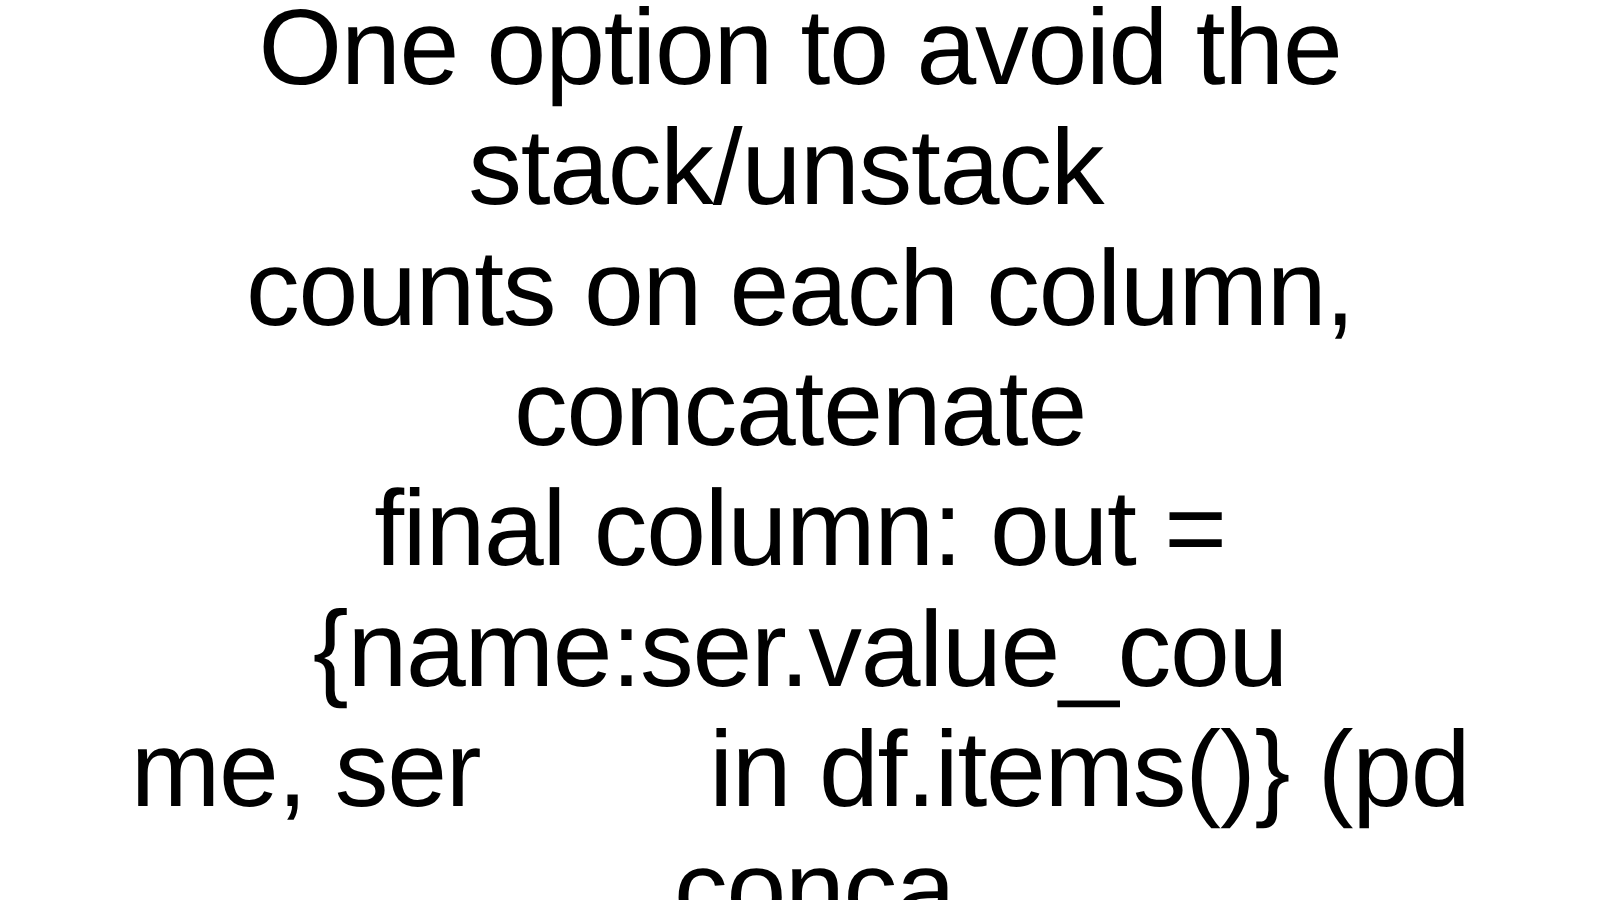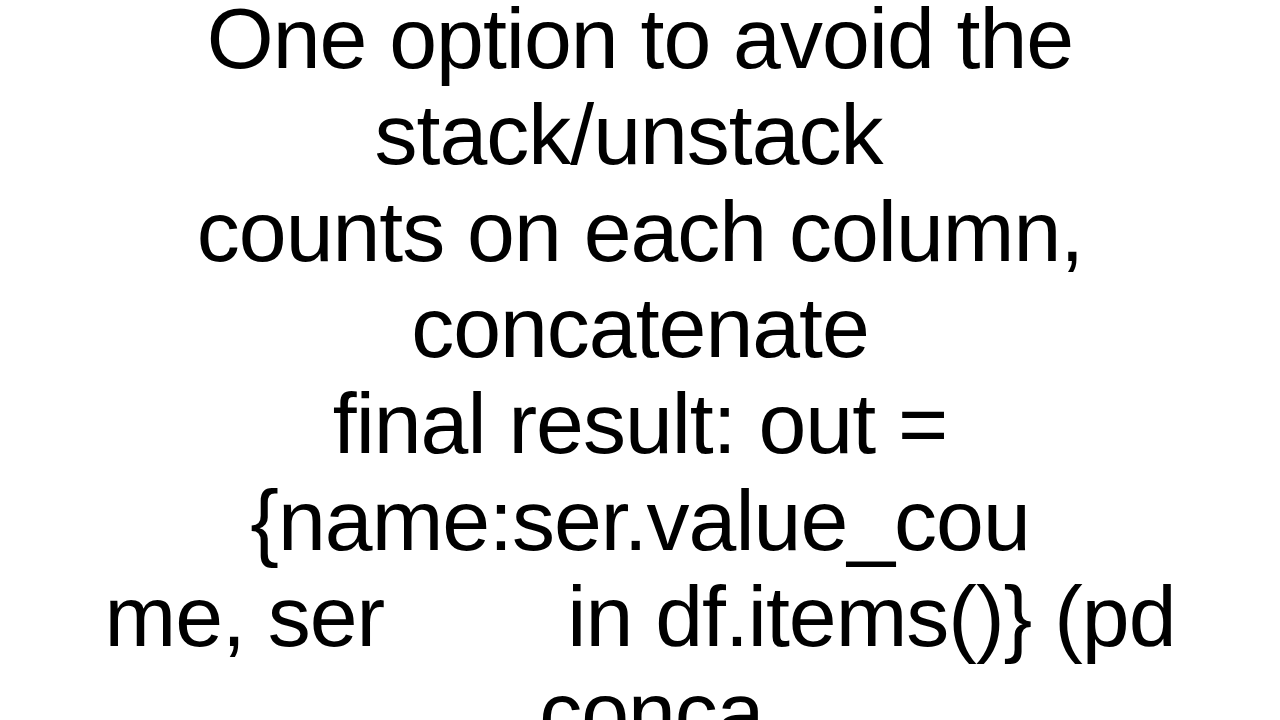--- a/index.html
+++ b/index.html
@@ -22,18 +22,18 @@
     letter-spacing: -1px;
     text-align: center;
     white-space: pre-wrap;
   }
 </style>
 </head>
 <body>
 
 <div class="text-block"><span>One option to avoid the stack/unstack </span>
 <span>counts on each column, concatenate</span>
-<span>final result: out = {name:ser.value_cou</span>
+<span>final column: out = {name:ser.value_cou</span>
 <span>me, ser        in df.items()} (pd .conca</span>
 
 
 
 </div>
 
 </body></html>

